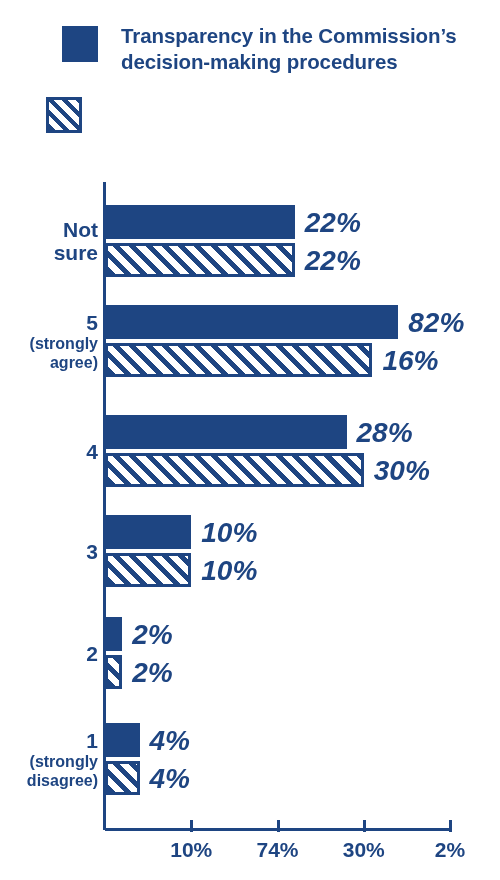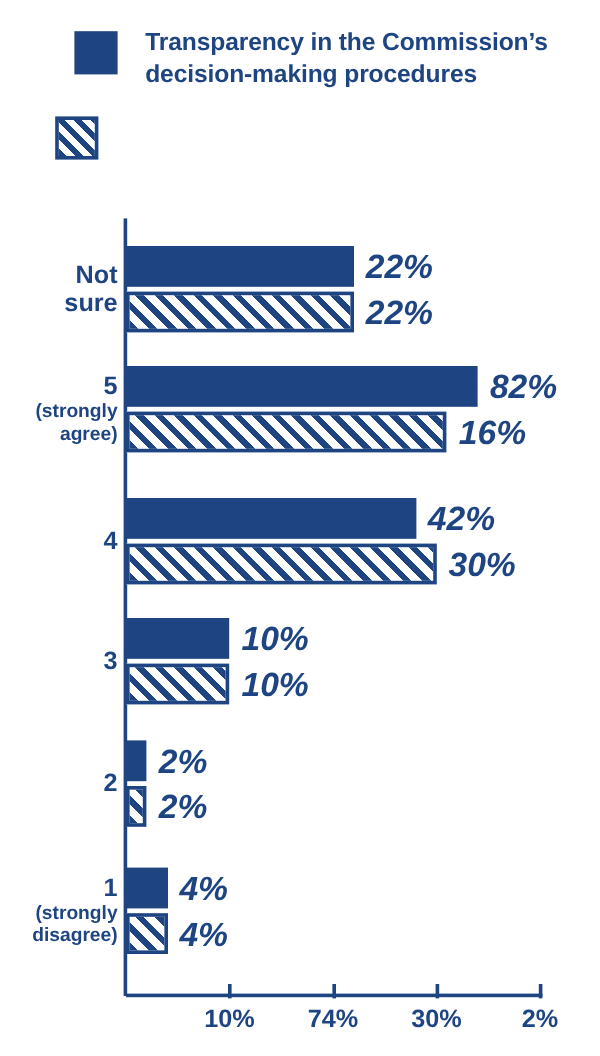--- a/index.html
+++ b/index.html
@@ -212,21 +212,21 @@
         <div class="bar-value" style="left: 304.75px; top: 261px;">22%</div>
       </div>
       <div>
         <div class="bar solid" style="left: 105px; top: 305px; width: 293.25px; height: 34px;"></div>
         <div class="bar-value" style="left: 408.25px; top: 323px;">82%</div>
         <div class="bar hatched" style="left: 105px; top: 343px; width: 267.375px; height: 34px;"></div>
         <div class="bar-value" style="left: 382.375px; top: 361px;">16%</div>
       </div>
       <div>
         <div class="bar solid" style="left: 105px; top: 415px; width: 241.5px; height: 34px;"></div>
-        <div class="bar-value" style="left: 356.5px; top: 433px;">42%</div>
+        <div class="bar-value" style="left: 356.5px; top: 433px;">28%</div>
         <div class="bar hatched" style="left: 105px; top: 453px; width: 258.75px; height: 34px;"></div>
         <div class="bar-value" style="left: 373.75px; top: 471px;">30%</div>
       </div>
       <div>
         <div class="bar solid" style="left: 105px; top: 515px; width: 86.25px; height: 34px;"></div>
         <div class="bar-value" style="left: 201.25px; top: 533px;">10%</div>
         <div class="bar hatched" style="left: 105px; top: 553px; width: 86.25px; height: 34px;"></div>
         <div class="bar-value" style="left: 201.25px; top: 571px;">10%</div>
       </div>
       <div>

